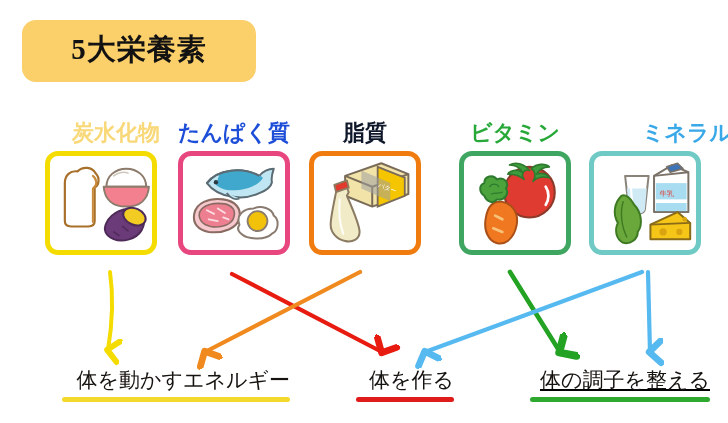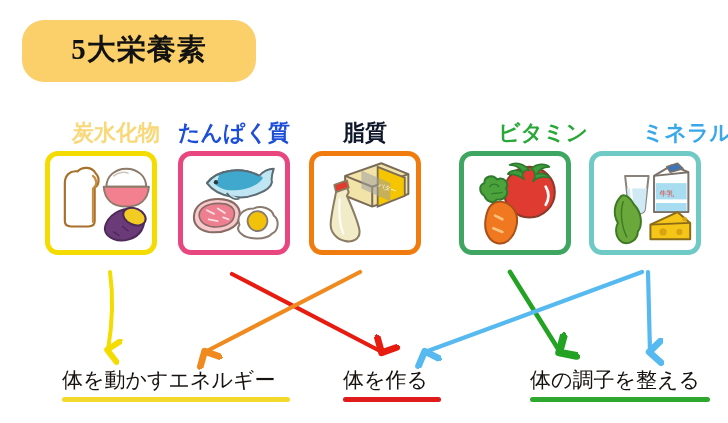--- a/index.html
+++ b/index.html
@@ -10,21 +10,21 @@
     overflow:hidden;
     position:relative;
   }
   #stage{position:absolute;left:0;top:0;width:728px;height:423px;}
 
   
   .title-badge{
     position:absolute;left:22px;top:20px;
     width:234px;height:62px;
     background:#FBCF6A;
-    border-radius:22px;
+    border-radius:14px;
     display:flex;align-items:center;justify-content:center;
   }
   .title-badge .title-text{
     font-family:"Liberation Serif", serif;
     font-size:29px;font-weight:700;color:#121212;
     letter-spacing:1px;
     white-space:nowrap;
     transform:translateY(-1px);
   }
 
@@ -43,21 +43,21 @@
     border-radius:13px;
     background:#ffffff;
     box-sizing:border-box;
   }
   .nutrient .box.b-thin{border-width:5px;border-style:solid;}
 
   
   .art{position:absolute;left:0;top:0;width:100%;height:100%;}
 
   
-  .outcome{position:absolute;text-align:left;}
+  .outcome{position:absolute;text-align:right;}
   .outcome .otext{
     font-size:21px;color:#16120f;white-space:nowrap;
     font-family:"Liberation Sans", sans-serif;
     font-weight:500;
   }
   .outcome .uline{
     height:5px;margin-top:3px;border-radius:3px;
   }
 
   svg.layer{position:absolute;left:0;top:0;width:728px;height:423px;pointer-events:none;}
@@ -172,21 +172,21 @@
         <g>
           <path d="M24,34 L34,30 L38,40 L36,44 C42,58 50,76 50,84 C50,92 42,96 34,94 C24,92 18,84 18,76 C18,68 22,50 24,40 Z" fill="#F2EBC8" stroke="#8A7B62" stroke-width="2.2" stroke-linejoin="round"></path>
           <path d="M22,32 L36,27 L38,35 L24,40 Z" fill="#E23B2E" stroke="#8A7B62" stroke-width="2" stroke-linejoin="round"></path>
           <path d="M28,48 C27,60 28,76 32,86" fill="none" stroke="#FFFFFF" stroke-width="2.4" stroke-linecap="round" opacity="0.85"></path>
         </g>
       </svg>
     </div>
   </div>
 
   <div class="nutrient" style="left:459px;top:118px;width:112px;">
-    <div class="cat-label" style="color:#27A838;margin-left:28px;">ビタミン</div>
+    <div class="cat-label" style="color:#27A838;">ビタミン</div>
     <div class="box b-thin" style="border-color:#3FA661;">
       <svg class="art" viewBox="0 0 112 104">
 
         <g>
           <circle cx="72" cy="40" r="28" fill="#E03B30" stroke="#8C3A2A" stroke-width="2.3"></circle>
           <path d="M72,16 C66,8 56,6 50,10 C58,10 62,14 64,18 C58,14 50,16 48,20 C56,20 62,22 66,26 C62,20 66,14 72,16 Z" fill="#3E9E3E" stroke="#2E7A2E" stroke-width="1.8" stroke-linejoin="round"></path>
           <path d="M74,14 C80,8 90,8 94,12 C86,12 82,16 80,20 C86,18 92,20 94,24 C86,22 80,24 76,28 C80,22 78,16 74,14 Z" fill="#3E9E3E" stroke="#2E7A2E" stroke-width="1.8" stroke-linejoin="round"></path>
           <path d="M90,34 C94,40 94,48 90,54" fill="none" stroke="#FFFFFF" stroke-width="3" stroke-linecap="round"></path>
         </g>
 
@@ -236,23 +236,23 @@
         </g>
       </svg>
     </div>
   </div>
 
   <div class="outcome" style="left:62px;top:366px;width:228px;">
     <div class="otext">体を動かすエネルギー</div>
     <div class="uline" style="background:#F2D92B;"></div>
   </div>
 
-  <div class="outcome" style="left:343px;top:366px;width:98px;">
+  <div class="outcome" style="left:356px;top:366px;width:98px;">
     <div class="otext">体を作る</div>
     <div class="uline" style="background:#E01B1B;"></div>
   </div>
 
-  <div class="outcome" style="left:530px;top:366px;width:180px;">
+  <div class="outcome" style="left:530px;top:366px;width:180px;text-decoration:underline;">
     <div class="otext">体の調子を整える</div>
     <div class="uline" style="background:#2FA82F;"></div>
   </div>
 
 </div>
 
 </body></html>

